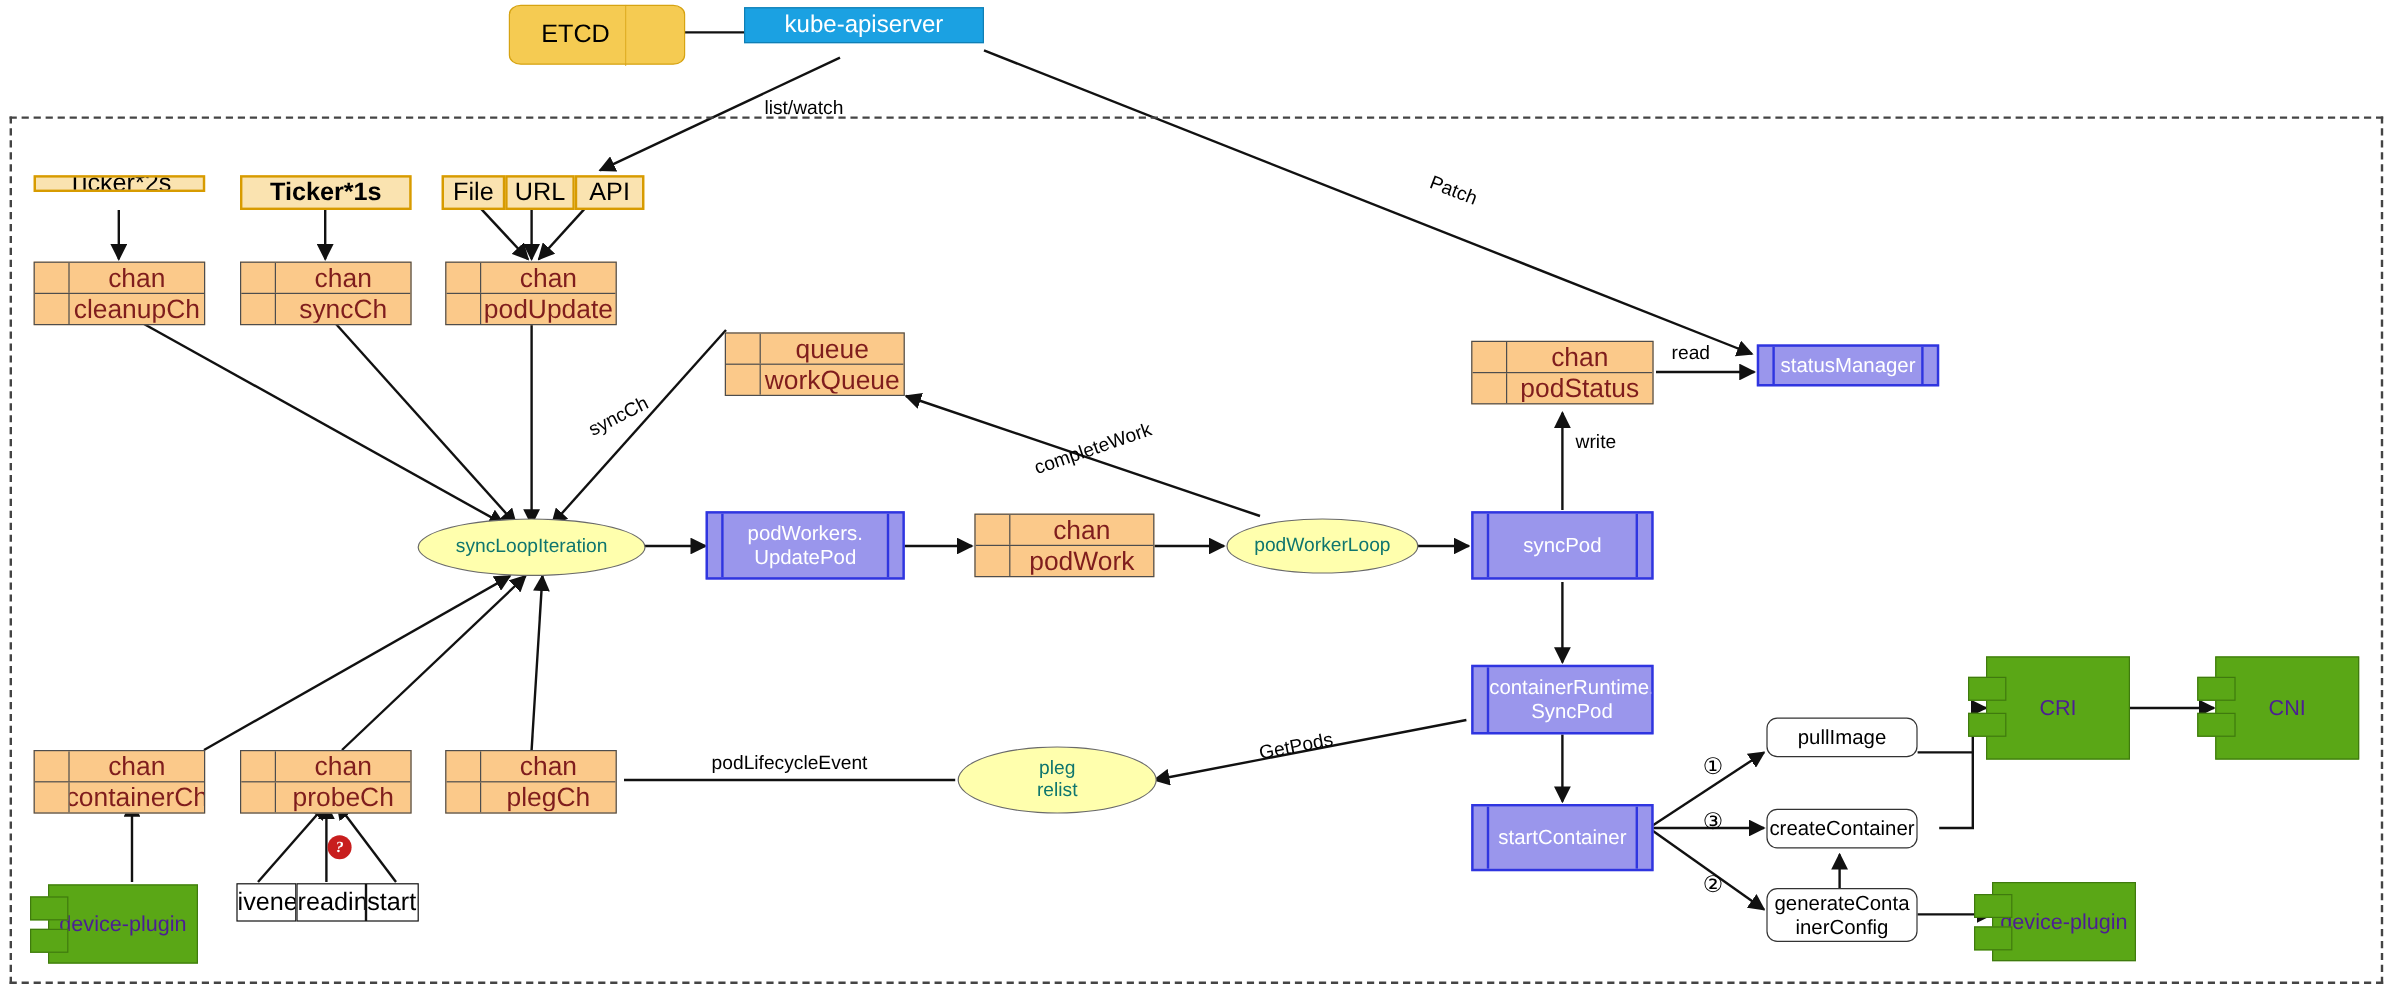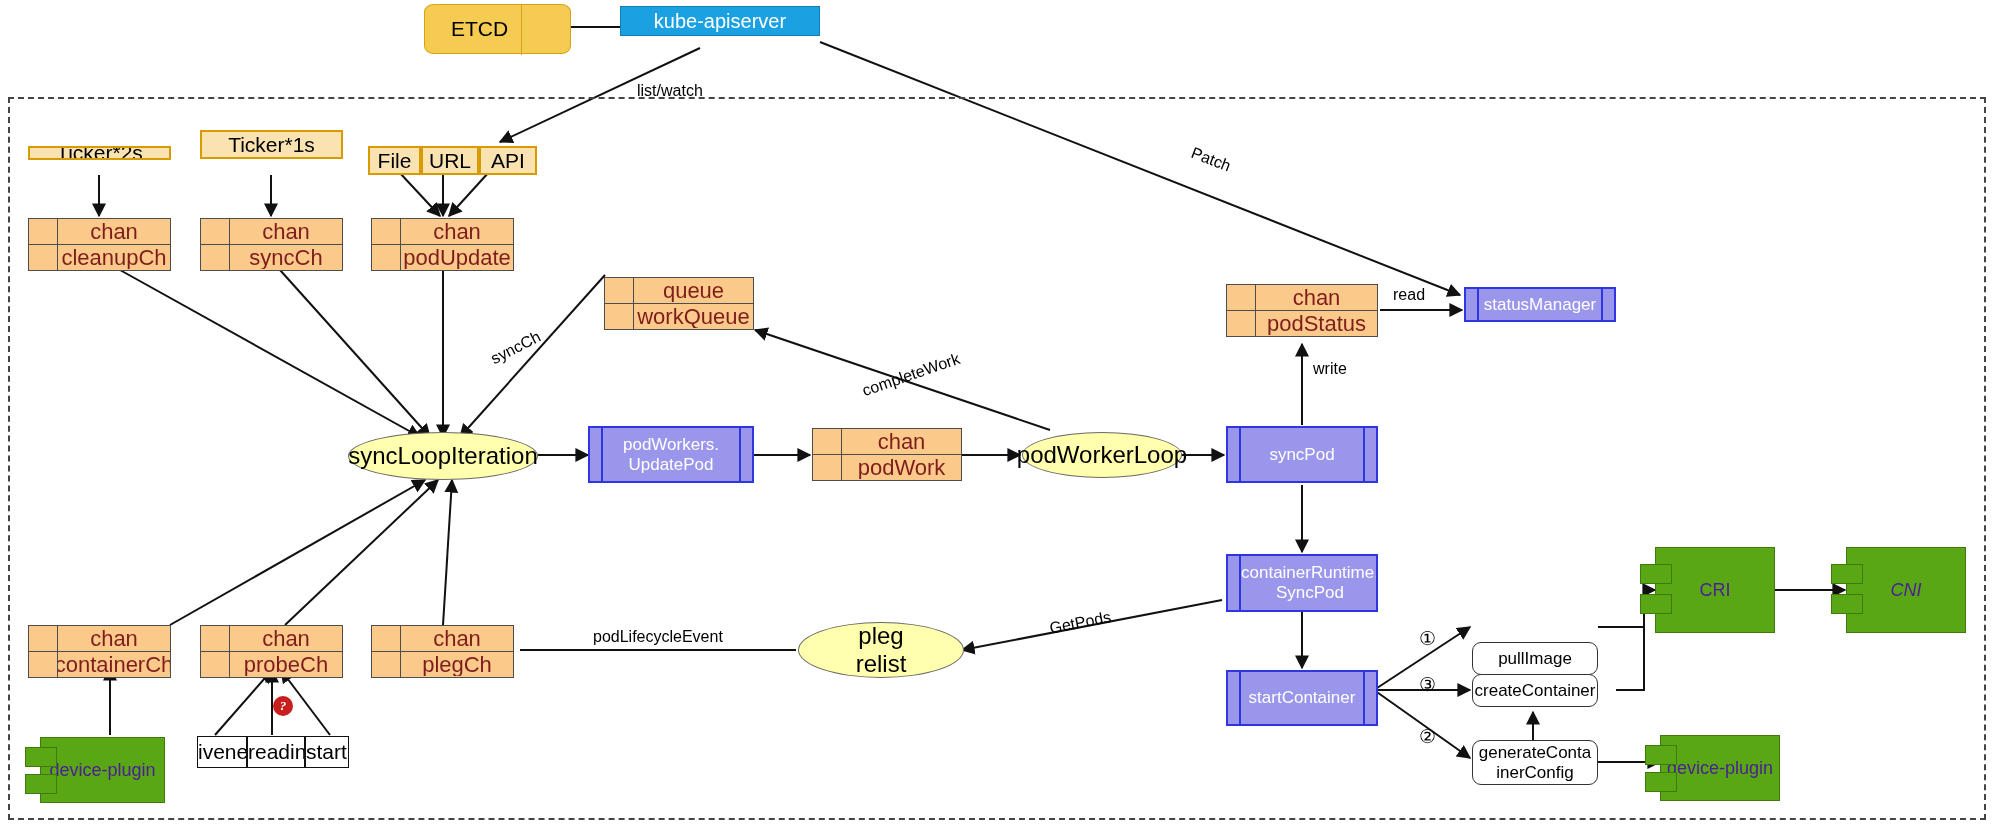--- a/index.html
+++ b/index.html
@@ -44,21 +44,21 @@
   .purple .bar.r{border-right:none;border-left:2px solid #2f35e0;}
   .purple .lbl{
     flex:1 1 auto;display:flex;align-items:center;justify-content:center;
     text-align:center;font-size:17px;line-height:1.15;white-space:pre-line;
   }
 
   
   .ellipse{
     background:#ffffad;border:1.5px solid #6a6a6a;border-radius:50%;
     display:flex;align-items:center;justify-content:center;text-align:center;
-    color:#000000;font-size:24px;line-height:1.15;white-space:pre-line;
+    color:#0f766e;font-size:16px;line-height:1.15;white-space:pre-line;
   }
 
   
   .green{
     background:#5aa716;border:1px solid #3f7a0e;
     display:flex;align-items:center;justify-content:center;
     color:#4c1d95;font-size:18px;white-space:nowrap;
   }
   .greentab{background:#5aa716;border:1px solid #3f7a0e;position:absolute;}
 
@@ -206,21 +206,21 @@
   <div class="node blue" style="left:620px;top:6px;width:200px;height:30px;">
     <span>kube-apiserver</span>
   </div>
 
   <div class="elabel" style="left:605px;top:82px;margin-left:32px;">list/watch</div>
   <div class="elabel" style="left:1195px;top:144px;transform:rotate(21deg);">Patch</div>
 
   <div class="node tan" style="left:28px;top:146px;width:143px;height:14px;">
     <span>Ticker*2s</span>
   </div>
-  <div class="node tan" style="left:200px;top:130px;width:143px;height:29px;">
+  <div class="node tan" style="left:200px;top:146px;width:143px;height:29px;font-weight:bold;">
     <span>Ticker*1s</span>
   </div>
   <div class="node tan" style="left:368px;top:146px;width:53px;height:29px;">
     <span>File</span>
   </div>
   <div class="node tan" style="left:421px;top:146px;width:58px;height:29px;">
     <span>URL</span>
   </div>
   <div class="node tan" style="left:479px;top:146px;width:58px;height:29px;">
     <span>API</span>
@@ -335,38 +335,38 @@
   <div class="node purple" style="left:1226px;top:670px;width:152px;height:56px;">
     <div class="bar"></div>
     <div class="lbl">startContainer</div>
     <div class="bar r"></div>
   </div>
 
   <div class="circnum" style="left:1419px;top:627px;">①</div>
   <div class="circnum" style="left:1419px;top:673px;">③</div>
   <div class="circnum" style="left:1419px;top:725px;">②</div>
 
-  <div class="node white" style="left:1472px;top:642px;width:126px;height:33px;justify-content:center;">
+  <div class="node white" style="left:1472px;top:598px;width:126px;height:33px;justify-content:center;">
     <span>pullImage</span>
   </div>
   <div class="node white" style="left:1472px;top:674px;width:126px;height:33px;">
     <span>createContainer</span>
   </div>
   <div class="node white" style="left:1472px;top:740px;width:126px;height:45px;">
     <span>generateConta
 inerConfig</span>
   </div>
 
   <div class="node green" style="left:1655px;top:547px;width:120px;height:86px;">
     <span>CRI</span>
   </div>
   <div class="greentab" style="left:1640px;top:564px;width:30px;height:18px;"></div>
   <div class="greentab" style="left:1640px;top:594px;width:30px;height:18px;"></div>
 
-  <div class="node green" style="left:1846px;top:547px;width:120px;height:86px;font-style:italic;">
+  <div class="node green" style="left:1846px;top:547px;width:120px;height:86px;">
     <span>CNI</span>
   </div>
   <div class="greentab" style="left:1831px;top:564px;width:30px;height:18px;"></div>
   <div class="greentab" style="left:1831px;top:594px;width:30px;height:18px;"></div>
 
   <div class="node green" style="left:1660px;top:735px;width:120px;height:66px;">
     <span>device-plugin</span>
   </div>
   <div class="greentab" style="left:1645px;top:745px;width:30px;height:18px;"></div>
   <div class="greentab" style="left:1645px;top:772px;width:30px;height:18px;"></div>

